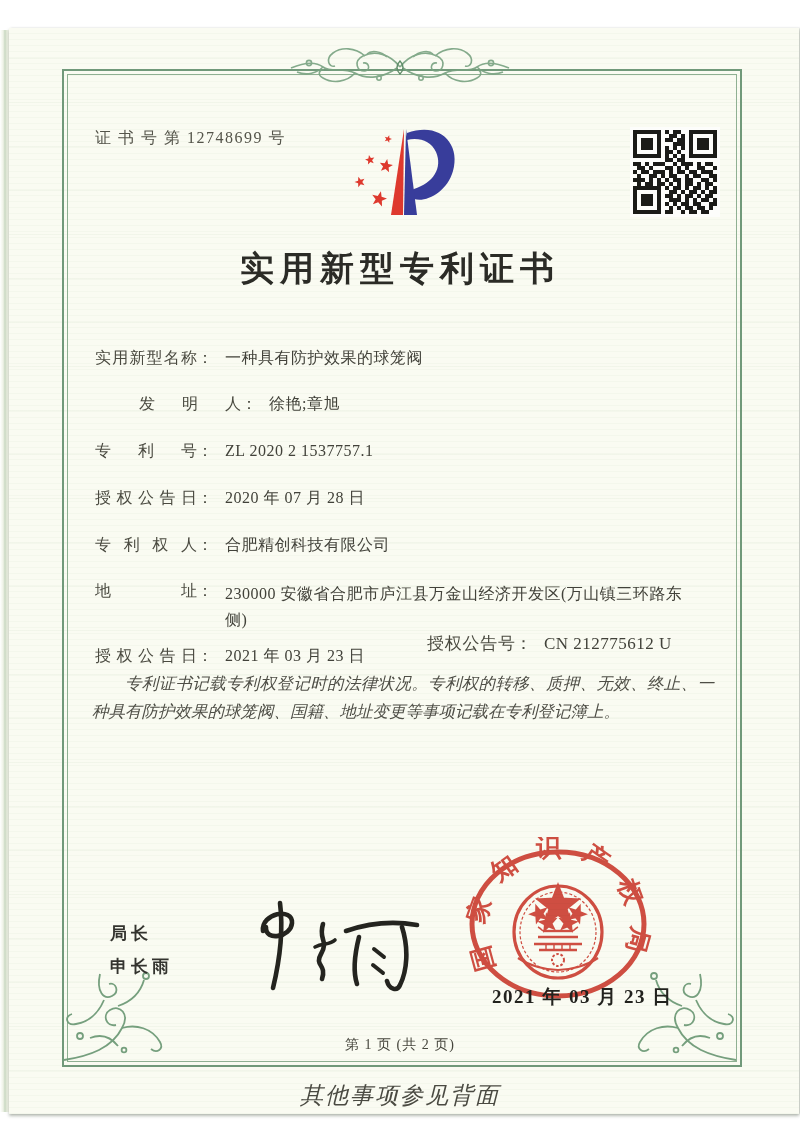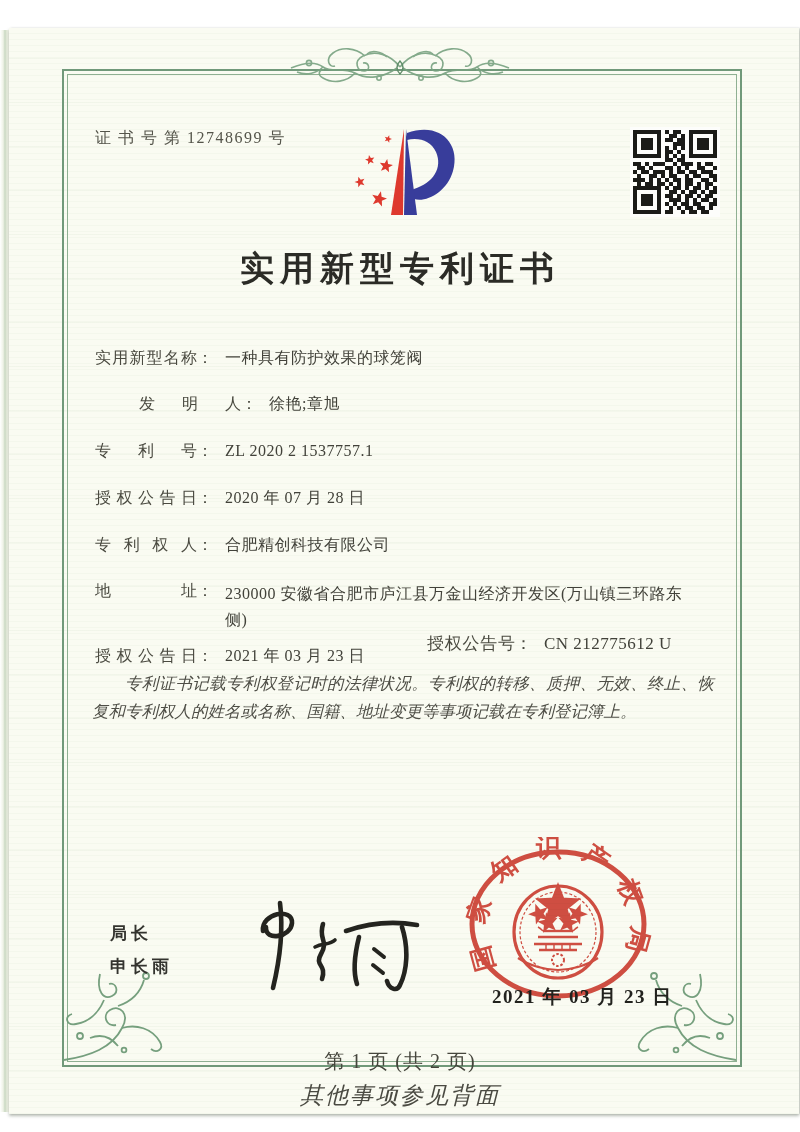--- a/index.html
+++ b/index.html
@@ -55,21 +55,21 @@
     left:92px;top:670px;width:622px;color:#4e4e46;
     font-size:16.5px;line-height:27.5px;text-align:justify;font-style:italic;
   }
   .paras p{margin:0;text-indent:2em;}
   .officer{font-family:"Liberation Sans","DejaVu Sans",sans-serif;font-weight:700;color:#33332e;font-size:17px;letter-spacing:4px;white-space:nowrap;}
   .sig{left:233px;top:897px;}
   .seal{left:458px;top:837px;opacity:.92;mix-blend-mode:multiply;}
   .seal-date{
     left:492px;top:984px;font-size:19px;font-weight:700;letter-spacing:1.5px;color:#22221e;white-space:nowrap;
   }
-  .page-num{left:0;right:0;top:1036px;text-align:center;font-size:20px;color:#45453c;letter-spacing:1px;margin-top:12px;}
+  .page-num{left:0;right:0;top:1036px;text-align:center;font-size:14px;color:#45453c;letter-spacing:1px;}
   .back-note{left:0;right:0;top:1080px;text-align:center;font-size:23px;font-style:italic;color:#4a4a42;letter-spacing:2px;}
   .orn{pointer-events:none;}
 </style>
 </head>
 <body>
 
 <div class="abs scan-strip"></div>
 <div class="abs page"></div>
 
 <div class="abs frame">
@@ -589,21 +589,21 @@
   <span class="flabel">地址</span><span class="fcolon">：</span><span class="fvalue">230000 安徽省合肥市庐江县万金山经济开发区(万山镇三环路东侧)</span>
 </div>
 <div class="abs field" style="top:632px;margin-top:14px;">
   <span class="flabel">授权公告日</span><span class="fcolon">：</span><span class="fvalue">2021 年 03 月 23 日</span>
 </div>
 <div class="abs grant-no">
   <span class="flabel">授权公告号</span><span class="fcolon">：</span><span class="fvalue">CN 212775612 U</span>
 </div>
 
 <div class="abs paras">
-  <p>专利证书记载专利权登记时的法律状况。专利权的转移、质押、无效、终止、恢复和专利权人的姓名或名称、国籍、地址变更等事项记载在专利登记簿上。</p>
+  <p>专利证书记载专利权登记时的法律状况。专利权的转移、质押、无效、终止、一种具有防护效果的球笼阀、国籍、地址变更等事项记载在专利登记簿上。</p>
 </div>
 
 <div class="abs officer" style="left:110px;top:922px;">局长</div>
 <div class="abs officer" style="left:110px;top:955px;">申长雨</div>
 
 <svg class="abs sig" width="195" height="95" viewBox="0 0 195 95">
   <g fill="none" stroke="#24241f" stroke-width="4.6" stroke-linecap="round" stroke-linejoin="round">
     <path d="M30,34 C28,16 60,10 59,26 C58,40 32,45 33,30"></path>
     <path d="M47,6 C50,30 47,62 40,91"></path>
     <path d="M90,27 C85,43 96,43 88,57 C81,69 94,67 89,82"></path>

